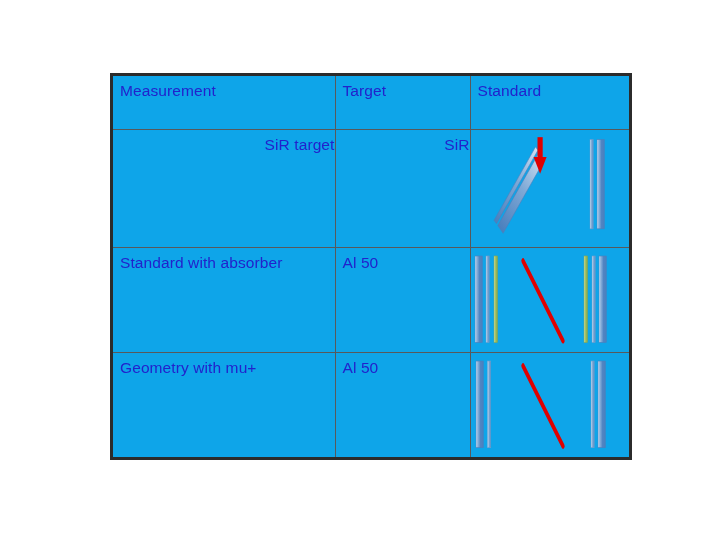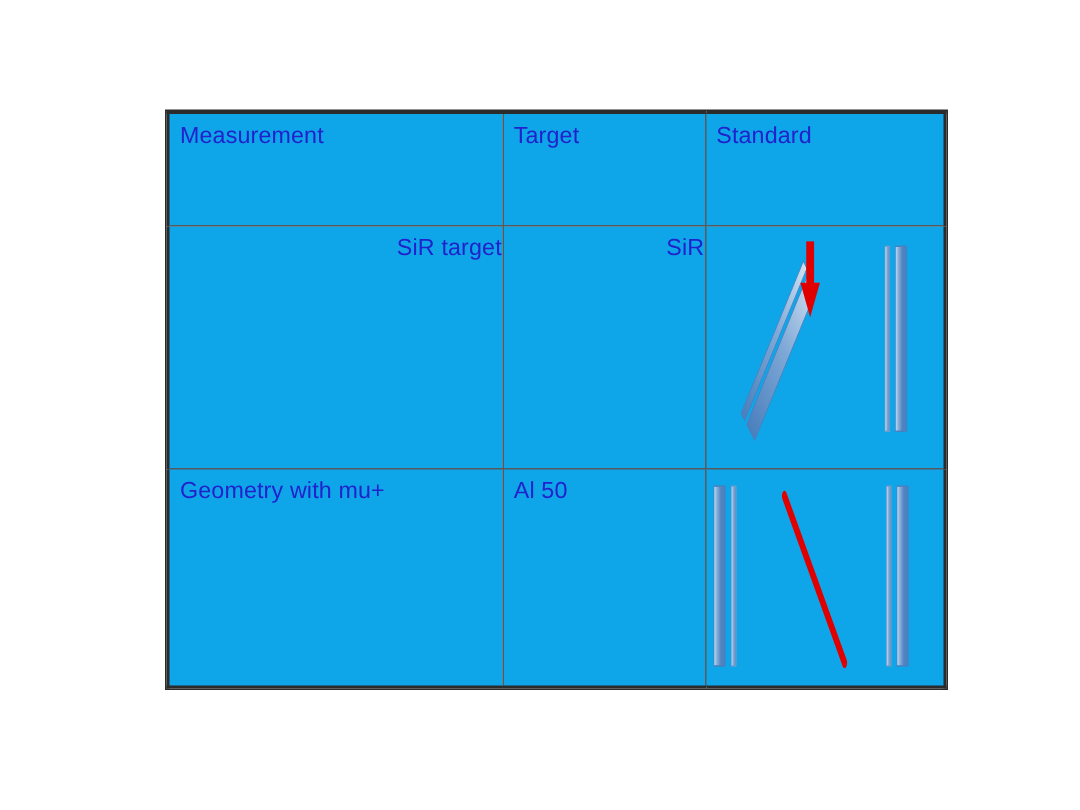--- a/index.html
+++ b/index.html
@@ -126,20 +126,41 @@
 
               <rect x="119" y="6" width="3.3" height="56" fill="url(#gThinV)" stroke="#6f9dcd" stroke-width="0.4"></rect>
               <rect x="126" y="6" width="7.5" height="56" fill="url(#gThickV)" stroke="#4a7fbd" stroke-width="0.4"></rect>
             </svg>
           </div>
         </td>
       </tr>
 
 
 
+      <tr class="r4">
+        <td>
+          <div class="cell-text">Standard with absorber</div>
+        </td>
+        <td>
+          <div class="cell-text">Al 50</div>
+        </td>
+        <td>
+          <div class="geom-wrap">
+            <svg class="geom-svg" viewBox="0 0 160 65" preserveAspectRatio="none">
+              <rect x="4" y="5" width="7.5" height="54" fill="url(#gThickV)" stroke="#4a7fbd" stroke-width="0.4"></rect>
+              <rect x="15" y="5" width="3.3" height="54" fill="url(#gThinV)" stroke="#6f9dcd" stroke-width="0.4"></rect>
+              <rect x="23" y="5" width="3.6" height="54" fill="url(#gGreenV)" stroke="#8aa84e" stroke-width="0.4"></rect>
+              <line x1="52" y1="8" x2="92" y2="58" stroke="#e00000" stroke-width="3.3" stroke-linecap="round"></line>
+              <rect x="113" y="5" width="3.6" height="54" fill="url(#gGreenV)" stroke="#8aa84e" stroke-width="0.4"></rect>
+              <rect x="121" y="5" width="3.3" height="54" fill="url(#gThinV)" stroke="#6f9dcd" stroke-width="0.4"></rect>
+              <rect x="128" y="5" width="7.5" height="54" fill="url(#gThickV)" stroke="#4a7fbd" stroke-width="0.4"></rect>
+            </svg>
+          </div>
+        </td>
+      </tr>
 
       <tr class="r5">
         <td>
           <div class="cell-text">Geometry with mu+</div>
         </td>
         <td>
           <div class="cell-text">Al 50</div>
         </td>
         <td>
           <div class="geom-wrap">

